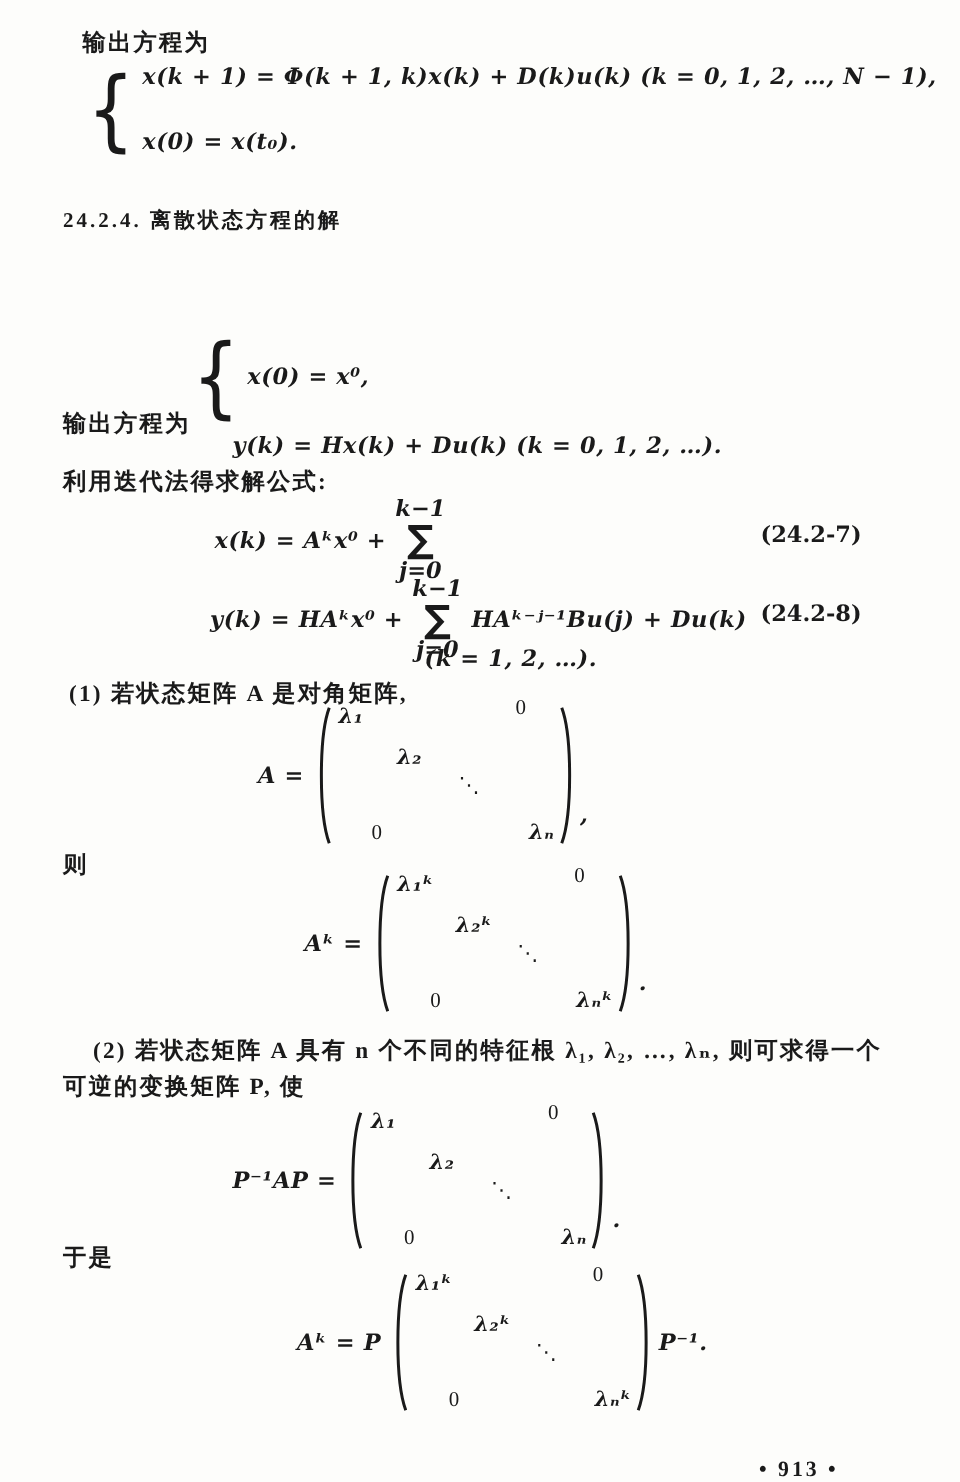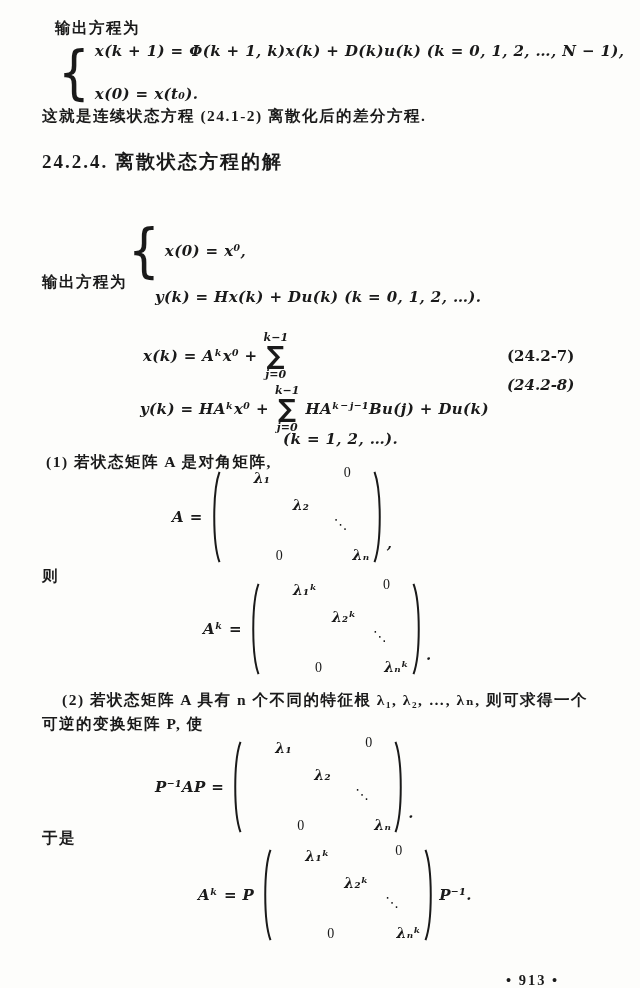--- a/index.html
+++ b/index.html
@@ -1,45 +1,45 @@
 <!DOCTYPE html>
 <html><head>
 <meta charset="utf-8">
 <style>
   html,body{margin:0;padding:0;}
   body{width:640px;height:988px;background:#fdfdfb;overflow:hidden;}
   .page{position:relative;width:640px;height:988px;color:#1a1a1a;
         font-family:"Liberation Serif","DejaVu Serif",serif;}
   .abs{position:absolute;white-space:nowrap;}
   .cn{font-size:15.5px;letter-spacing:1.5px;font-weight:600;}
-  .cn-heading{font-size:19px;letter-spacing:2px;font-weight:700;margin-top:11px;}
+  .cn-heading{font-size:14px;letter-spacing:2px;font-weight:700;}
   .math{font-style:italic;font-weight:600;font-size:15px;letter-spacing:.4px;
         font-family:"DejaVu Serif","DejaVu Sans",serif;}
   .eqnum{font-style:normal;font-weight:600;font-size:15px;
          font-family:"DejaVu Serif","DejaVu Sans",serif;}
   
   .sys{display:flex;align-items:center;}
   .sys .brace{font-size:50px;font-weight:400;line-height:1;transform:scaleY(1.18);
               margin-right:5px;font-style:normal;font-family:"DejaVu Sans",sans-serif;}
   .sys .lines{display:flex;flex-direction:column;gap:25px;}
   
   .eqrow{display:flex;align-items:center;}
   .sum{display:flex;flex-direction:column;align-items:center;line-height:1;margin:0 6px;}
-  .sum .lim{font-size:11px;font-style:italic;font-weight:600;
+  .sum .lim{font-size:15px;font-style:italic;font-weight:600;
             font-family:"DejaVu Serif","DejaVu Sans",serif;}
   .sum .sig{font-size:25px;line-height:.95;font-weight:600;margin:1px 0;
             font-family:"DejaVu Sans",sans-serif;}
   
   .mat-line{display:flex;align-items:center;}
   .mat-lhs{margin-right:7px;}
   .mat{display:inline-flex;align-items:stretch;height:94px;}
   .paren{width:11px;display:flex;}
   .paren svg{width:100%;height:100%;}
   .mat-grid{position:relative;width:152px;height:94px;}
-  .mat-grid .cell{position:absolute;font-size:14px;margin-left:28px;}
+  .mat-grid .cell{position:absolute;font-size:14px;}
   .e1{left:5px;top:0;}
   .e2{left:44px;top:27px;}
   .edots{left:85px;top:46px;font-size:15px;letter-spacing:2px;
          font-family:"DejaVu Sans",sans-serif;font-style:normal;}
   .en{right:3px;bottom:1px;}
   .z-tr{right:22px;top:-5px;font-size:31px;font-style:normal;font-weight:400;}
   .z-bl{left:27px;bottom:0;font-size:31px;font-style:normal;font-weight:400;}
   .tail-end{align-self:flex-end;margin-left:3px;margin-bottom:12px;}
   .tail-mid{align-self:center;margin-left:4px;}
   .pagenum{font-size:14.5px;font-weight:700;letter-spacing:2px;}
@@ -52,58 +52,58 @@
   <div class="abs cn" style="left:55px;top:18px;">输出方程为</div>
 
   <div class="abs sys" style="left:58px;top:42px;">
     <span class="brace">{</span>
     <span class="lines">
       <span class="math">x(k + 1) = Φ(k + 1, k)x(k) + D(k)u(k)  (k = 0, 1, 2, …, N − 1),</span>
       <span class="math">x(0) = x(t₀).</span>
     </span>
   </div>
 
-  <div class="abs cn" style="left:42px;top:106px;">这就是连续状态方程 (24.1-2) 离散化后的差分方程.</div>
 
   <div class="abs cn-heading" style="left:42px;top:138px;">24.2.4. 离散状态方程的解</div>
 
 
 
   <div class="abs sys" style="left:128px;top:226px;">
     <span class="brace">{</span>
     <span class="lines">
       <span class="math">x(0) = x⁰,</span>
     </span>
   </div>
 
   <div class="abs cn" style="left:42px;top:272px;">输出方程为</div>
 
   <div class="abs math" style="left:155px;top:288px;">y(k) = Hx(k) + Du(k)  (k = 0, 1, 2, …).</div>
 
+  <div class="abs cn" style="left:42px;top:311px;">利用迭代法得求解公式:</div>
 
   <div class="abs eqrow" style="left:143px;top:332px;">
     <span class="math">x(k) = Aᵏx⁰ +</span>
     <span class="sum">
       <span class="lim">k−1</span>
       <span class="sig">∑</span>
       <span class="lim">j=0</span>
     </span>
   </div>
   <div class="abs eqnum" style="left:507px;top:347px;">(24.2-7)</div>
 
   <div class="abs eqrow" style="left:140px;top:385px;">
     <span class="math">y(k) = HAᵏx⁰ +</span>
     <span class="sum">
       <span class="lim">k−1</span>
       <span class="sig">∑</span>
       <span class="lim">j=0</span>
     </span>
     <span class="math">HAᵏ⁻ʲ⁻¹Bu(j) + Du(k)</span>
   </div>
-  <div class="abs eqnum" style="left:507px;top:376px;font-style:italic;">(24.2-8)</div>
+  <div class="abs eqnum" style="left:507px;top:400px;">(24.2-8)</div>
   <div class="abs math" style="left:283px;top:430px;">(k = 1, 2, …).</div>
 
   <div class="abs cn" style="left:46px;top:452px;">(1) 若状态矩阵 A 是对角矩阵,</div>
 
   <div class="abs mat-line" style="left:172px;top:470px;">
     <span class="math mat-lhs">A =</span>
     <span class="mat">
       <span class="paren">
         <svg viewBox="0 0 11 100" preserveAspectRatio="none">
             <path d="M9.5 2 C2.5 22 2.5 78 9.5 98" stroke="#1a1a1a" stroke-width="2" fill="none"></path>

